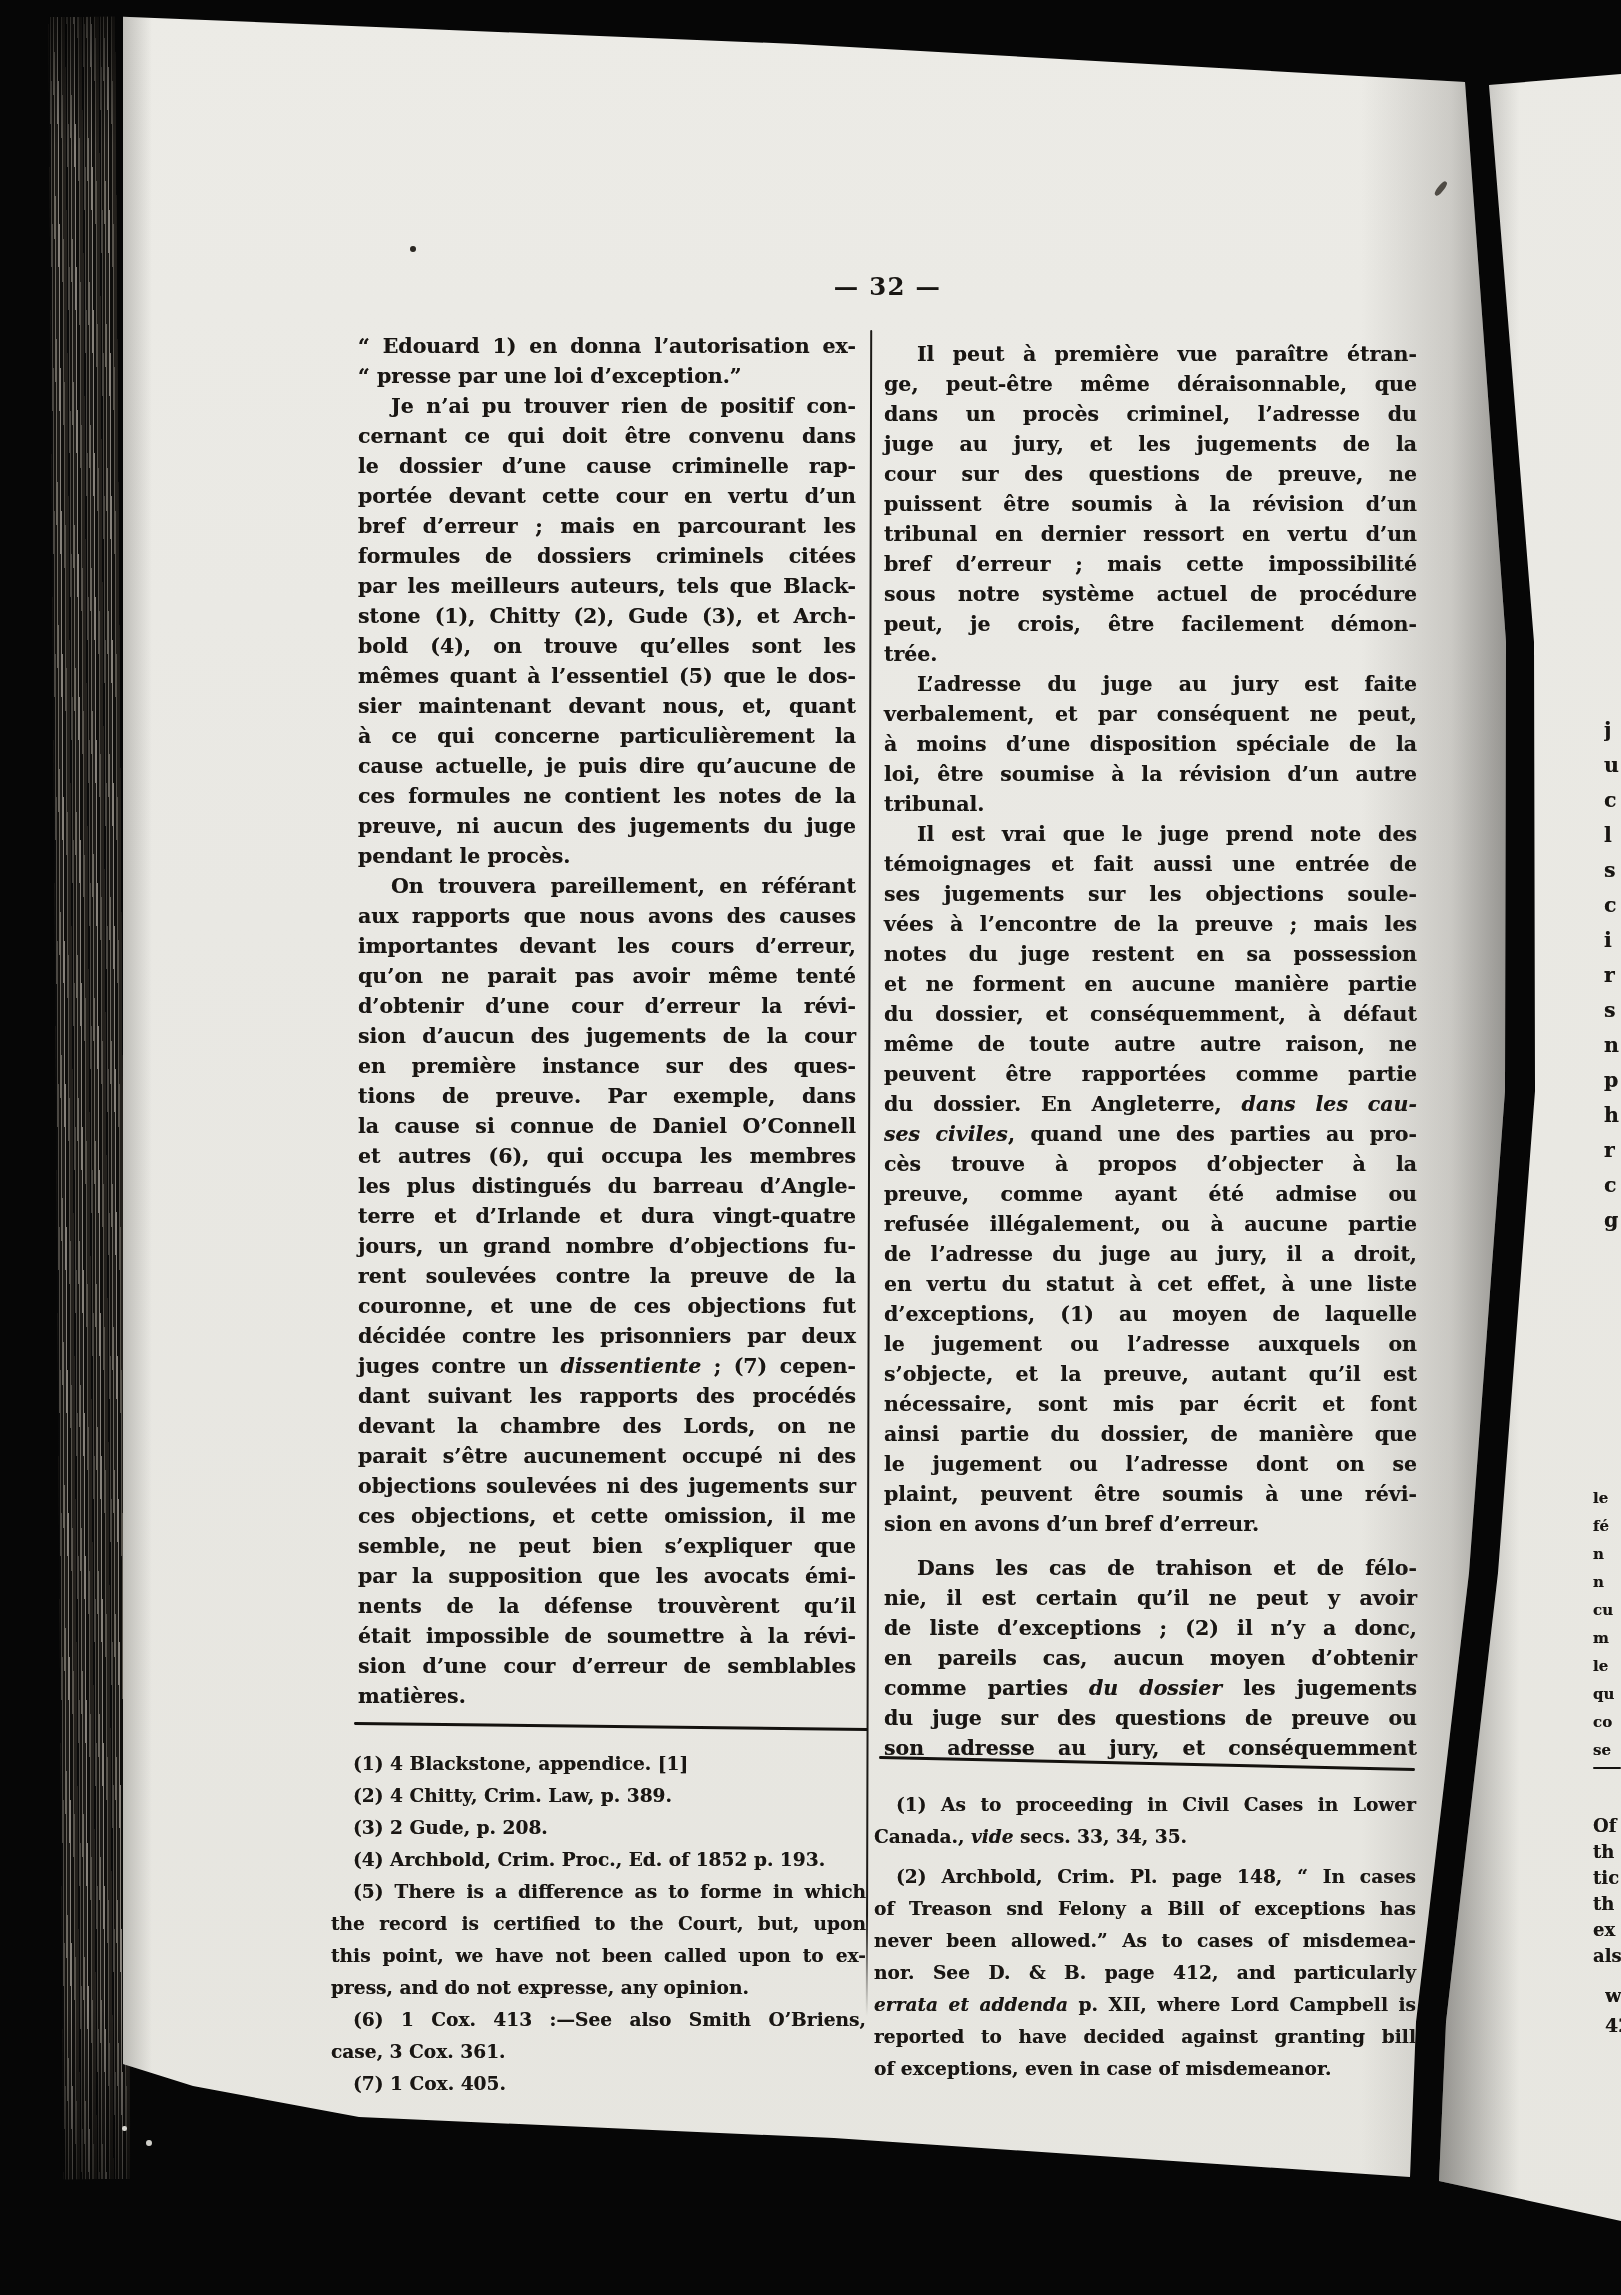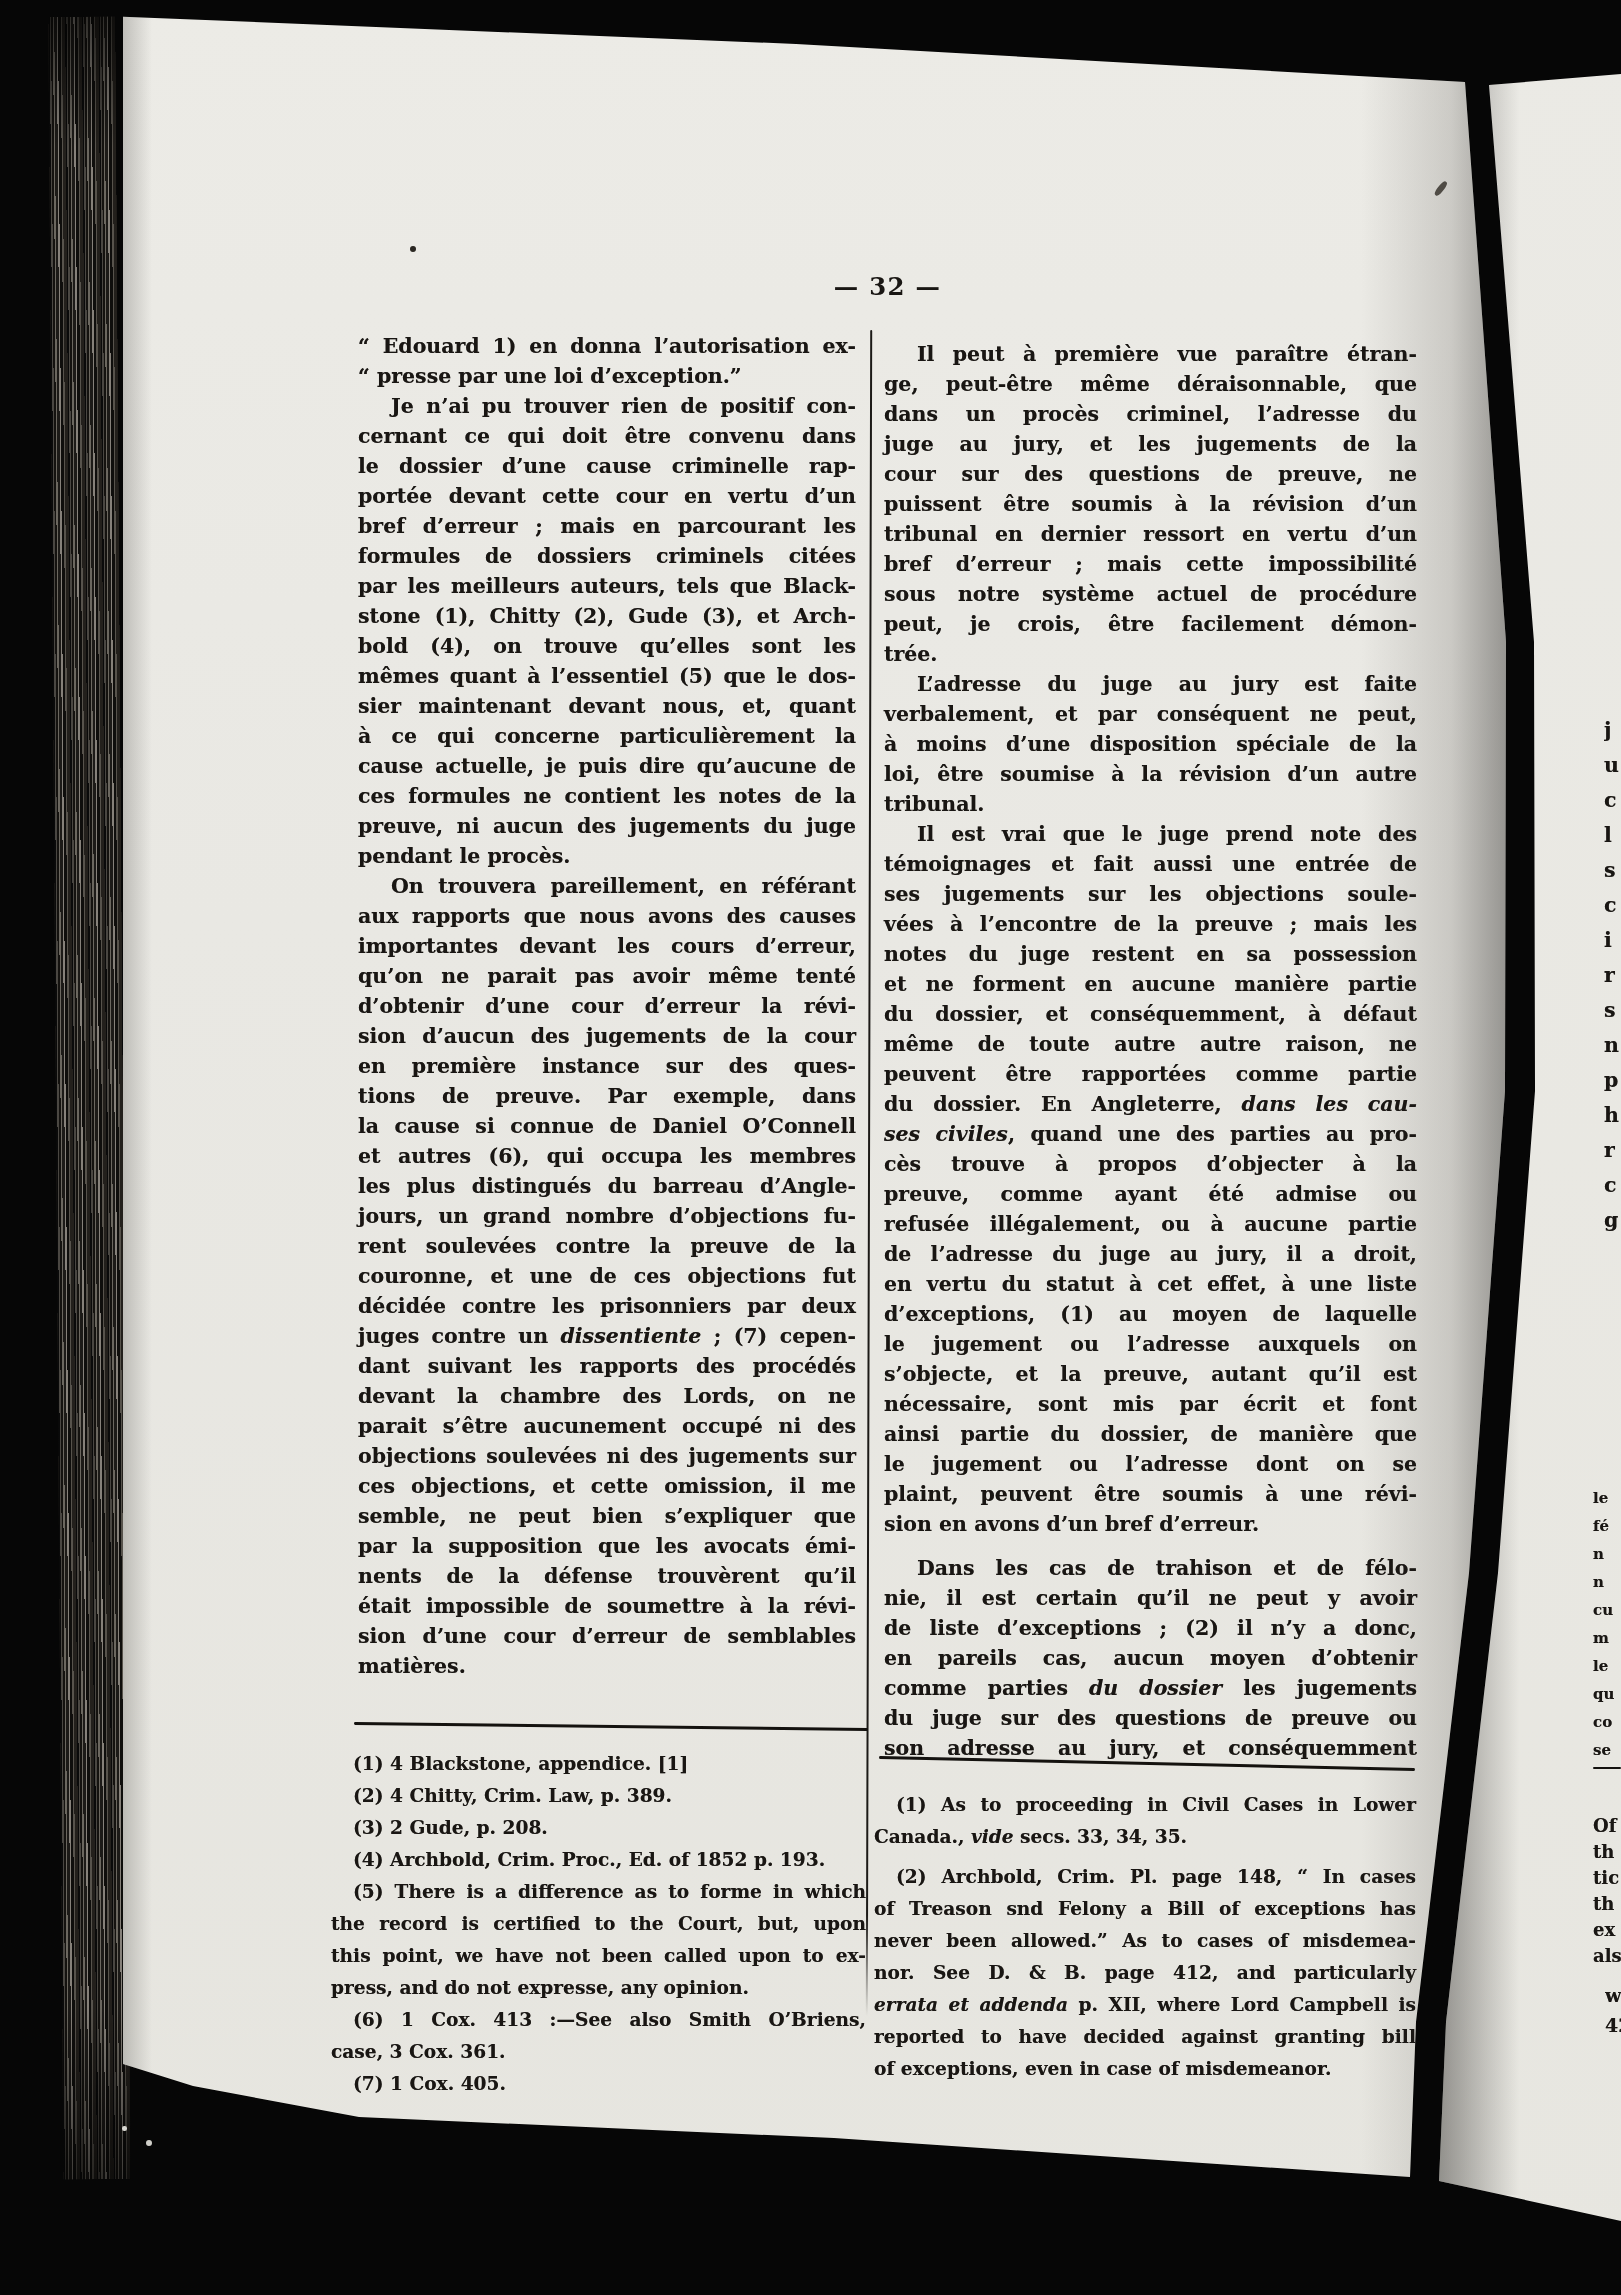--- a/index.html
+++ b/index.html
@@ -121,20 +121,21 @@
         <div class="tl mainline">aux rapports que nous avons des causes</div>
         <div class="tl mainline">importantes devant les cours d’erreur,</div>
         <div class="tl mainline">qu’on ne parait pas avoir même tenté</div>
         <div class="tl mainline">d’obtenir d’une cour d’erreur la révi-</div>
         <div class="tl mainline">sion d’aucun des jugements de la cour</div>
         <div class="tl mainline">en première instance sur des ques-</div>
         <div class="tl mainline">tions de preuve. Par exemple, dans</div>
         <div class="tl mainline">la cause si connue de Daniel O’Connell</div>
         <div class="tl mainline">et autres (6), qui occupa les membres</div>
         <div class="tl mainline">les plus distingués du barreau d’Angle-</div>
+        <div class="tl mainline">terre et d’Irlande et dura vingt-quatre</div>
         <div class="tl mainline">jours, un grand nombre d’objections fu-</div>
         <div class="tl mainline">rent soulevées contre la preuve de la</div>
         <div class="tl mainline">couronne, et une de ces objections fut</div>
         <div class="tl mainline">décidée contre les prisonniers par deux</div>
         <div class="tl mainline">juges contre un <i>dissentiente</i> ; (7) cepen-</div>
         <div class="tl mainline">dant suivant les rapports des procédés</div>
         <div class="tl mainline">devant la chambre des Lords, on ne</div>
         <div class="tl mainline">parait s’être aucunement occupé ni des</div>
         <div class="tl mainline">objections soulevées ni des jugements sur</div>
         <div class="tl mainline">ces objections, et cette omission, il me</div>

